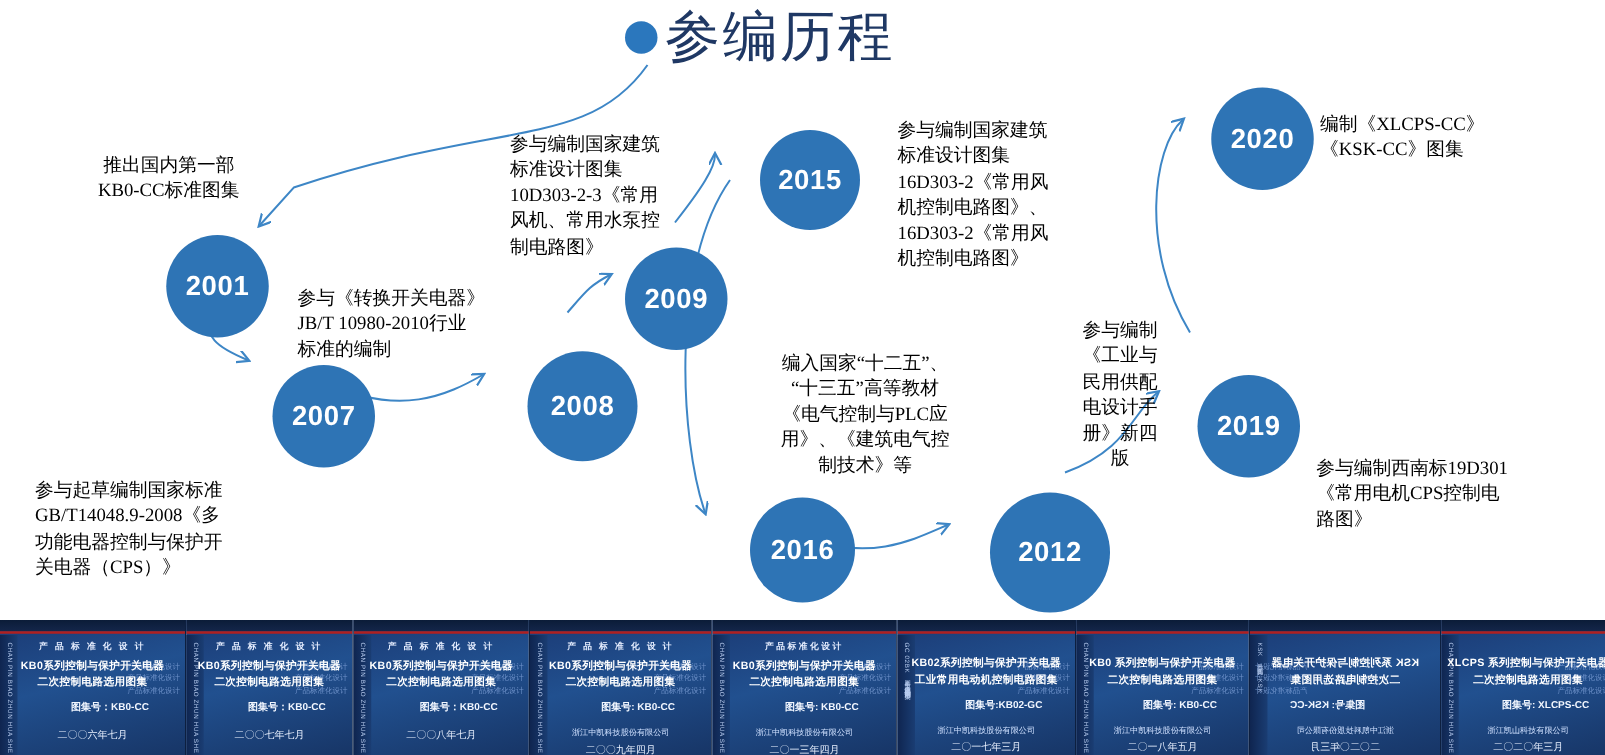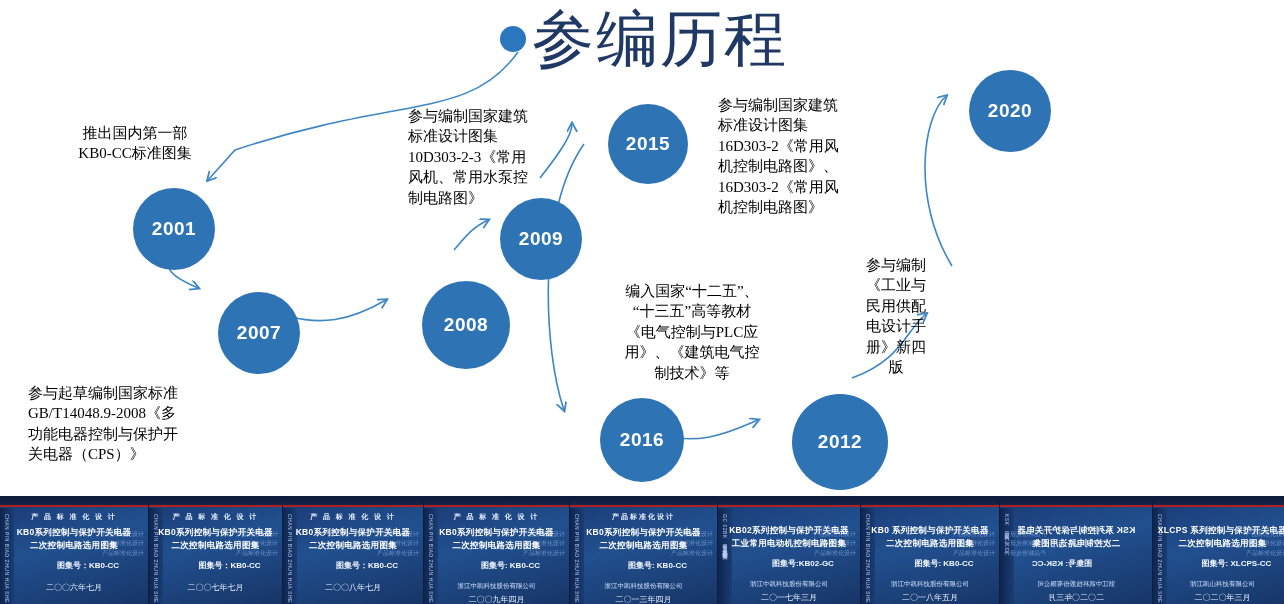--- a/index.html
+++ b/index.html
@@ -8,33 +8,33 @@
     font-family:"Liberation Sans","DejaVu Sans",sans-serif;
     position:relative;
   }
   #stage{position:absolute;left:0;top:0;width:1284px;height:604px;}
 
   
   .title-wrap{position:absolute;left:500px;top:8px;display:flex;align-items:center;}
   .title-dot{width:26px;height:26px;border-radius:50%;background:#2b77bd;margin-right:6px;}
   .title-text{
     font-family:"Liberation Serif","DejaVu Serif",serif;
-    font-size:62px;color:#1f3864;letter-spacing:2px;line-height:1;
+    font-size:44px;color:#1f3864;letter-spacing:2px;line-height:1;
     white-space:nowrap;
   }
 
   
   #links{position:absolute;left:0;top:0;width:1284px;height:604px;pointer-events:none;}
 
   
   .node{
     position:absolute;border-radius:50%;
     background:#2e74b5;color:#ffffff;
     display:flex;align-items:center;justify-content:center;
-    font-weight:bold;font-size:19px;letter-spacing:.5px;
+    font-weight:bold;font-size:22px;letter-spacing:.5px;
   }
 
   
   .cap{
     position:absolute;color:#000000;
     font-family:"Liberation Serif","DejaVu Serif",serif;
     font-size:15px;line-height:1.36;white-space:pre-line;
   }
   .cap.c{text-align:center;}
   .cap.l{text-align:left;}
@@ -114,26 +114,32 @@
   </div>
   <div class="node" style="left:608px;top:104px;width:80px;height:80px;">
     <span>2015</span>
   </div>
   <div class="node" style="left:600px;top:398px;width:84px;height:84px;">
     <span>2016</span>
   </div>
   <div class="node" style="left:792px;top:394px;width:96px;height:96px;">
     <span>2012</span>
   </div>
+  <div class="node" style="left:958px;top:300px;width:82px;height:82px;">
+    <span>2019</span>
+  </div>
   <div class="node" style="left:969px;top:70px;width:82px;height:82px;">
     <span>2020</span>
   </div>
 
   <div class="cap c" style="left:40px;top:123px;width:190px;">推出国内第一部
 KB0-CC标准图集</div>
+  <div class="cap l" style="left:238px;top:229px;width:200px;">参与《转换开关电器》
+JB/T 10980-2010行业
+标准的编制</div>
   <div class="cap l" style="left:28px;top:383px;width:215px;">参与起草编制国家标准
 GB/T14048.9-2008《多
 功能电器控制与保护开
 关电器（CPS）》</div>
   <div class="cap l" style="left:408px;top:106px;width:172px;">参与编制国家建筑
 标准设计图集
 10D303-2-3《常用
 风机、常用水泵控
 制电路图》</div>
   <div class="cap l" style="left:718px;top:95px;width:168px;">参与编制国家建筑
@@ -146,20 +152,25 @@
 “十三五”高等教材
 《电气控制与PLC应
 用》、《建筑电气控
 制技术》等</div>
   <div class="cap c" style="left:851px;top:255px;width:90px;">参与编制
 《工业与
 民用供配
 电设计手
 册》新四
 版</div>
+  <div class="cap l" style="left:1053px;top:365px;width:225px;">参与编制西南标19D301
+《常用电机CPS控制电
+路图》</div>
+  <div class="cap l" style="left:1056px;top:90px;width:200px;">编制《XLCPS-CC》
+《KSK-CC》图集</div>
 
   <div id="strip">
       <div class="book" style="width: 148px;">
         <div class="topbar"></div>
         <div class="redline"></div>
         <div class="spine left">
           <span>CHAN PIN BIAO ZHUN HUA SHE JI</span>
         </div>
         <div class="ghost" style="white-space: pre-line;">产品标准化设计
 产品标准化设计

